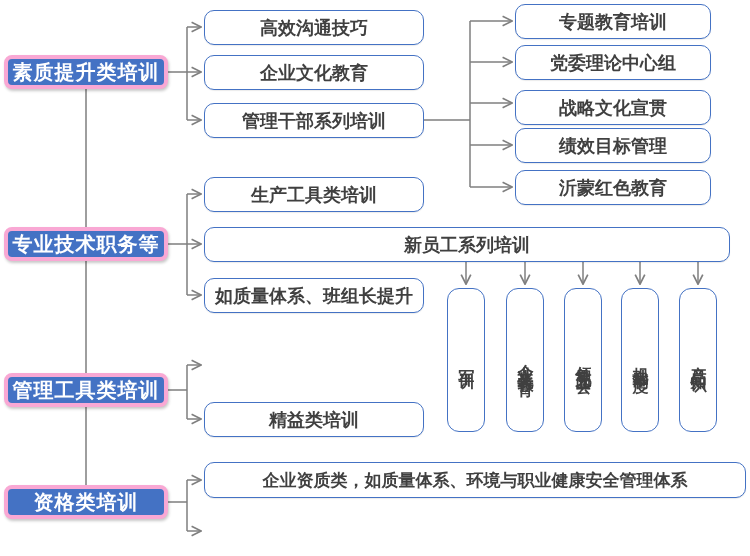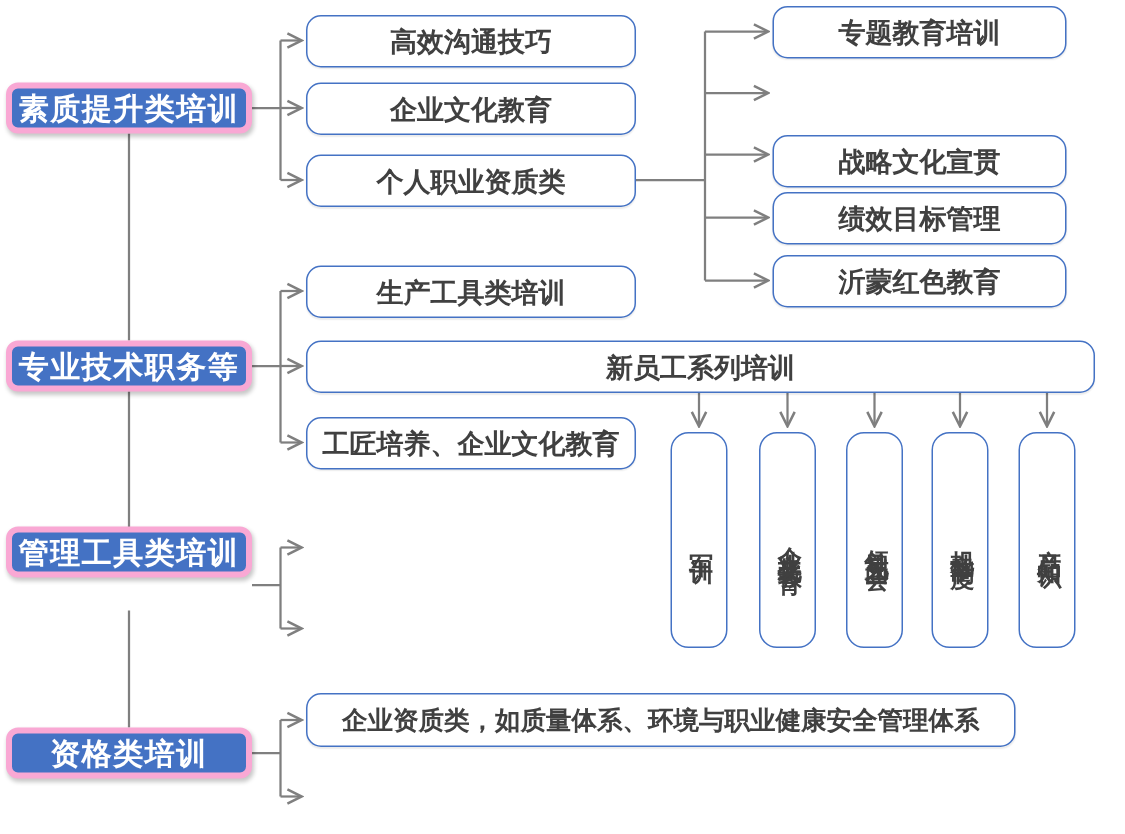--- a/index.html
+++ b/index.html
@@ -19,21 +19,21 @@
   .node{
     position:absolute;background:#ffffff;border:1.6px solid #4472C4;border-radius:10px;
     color:#404040;font-weight:bold;font-size:18px;
     display:flex;align-items:center;justify-content:center;
     box-sizing:border-box;white-space:nowrap;
     box-shadow:0 1px 1px rgba(0,0,0,0.08);
   }
   .mid{left:204px;width:220px;height:35px;}
   .rightcol{left:515px;width:196px;height:35px;}
   .wide{left:204px;width:526px;height:35px;}
-  .bwide{left:204px;width:473px;height:36px;font-size:17px;}
+  .bwide{left:204px;width:542px;height:36px;font-size:17px;}
   .vbox{
     position:absolute;top:288px;width:38px;height:144px;
     background:#ffffff;border:1.6px solid #4472C4;border-radius:12px;
     color:#404040;font-weight:bold;font-size:16px;
     display:flex;align-items:center;justify-content:center;
     writing-mode:vertical-rl;text-orientation:upright;letter-spacing:3px;
     box-sizing:border-box;
   }
 </style>
 </head>
@@ -74,38 +74,40 @@
       <path d="M466,262 V283"></path>
         <path d="M525,262 V283"></path>
         <path d="M583,262 V283"></path>
       <path d="M640,262 V283"></path>
         <path d="M698,262 V283"></path>
     </g>
   </svg>
 
   <div class="root-box" style="top:55px">素质提升类培训</div>
   <div class="root-box" style="top:227px">专业技术职务等</div>
-  <div class="root-box" style="top:351px">管理工具类培训</div>
+  <div class="root-box" style="top:373px">管理工具类培训</div>
   <div class="root-box" style="top:485px">资格类培训</div>
 
   <div class="node mid" style="top:10px">高效沟通技巧</div>
   <div class="node mid" style="top:55px">企业文化教育</div>
-  <div class="node mid" style="top:103px">个人职业资质类</div>
+  <div class="node mid" style="top:103px">管理干部系列培训</div>
 
   <div class="node rightcol" style="top:4px">专题教育培训</div>
+  <div class="node rightcol" style="top:45px">党委理论中心组</div>
   <div class="node rightcol" style="top:90px">战略文化宣贯</div>
   <div class="node rightcol" style="top:128px">绩效目标管理</div>
   <div class="node rightcol" style="top:170px">沂蒙红色教育</div>
 
   <div class="node mid" style="top:177px">生产工具类培训</div>
   <div class="node wide" style="top:227px">新员工系列培训</div>
-  <div class="node mid" style="top:278px">工匠培养、企业文化教育</div>
+  <div class="node mid" style="top:278px">如质量体系、班组长提升</div>
 
   <div class="vbox" style="left:447px">军训</div>
   <div class="vbox" style="left:506px">企业文化教育</div>
   <div class="vbox" style="left:564px">领导见面会</div>
   <div class="vbox" style="left:621px">规章制度</div>
   <div class="vbox" style="left:679px">产品知识</div>
 
+  <div class="node mid" style="top:402px">精益类培训</div>
 
   <div class="node bwide" style="top:462px">企业资质类，如质量体系、环境与职业健康安全管理体系</div>
 
 </div>
 
 </body></html>

